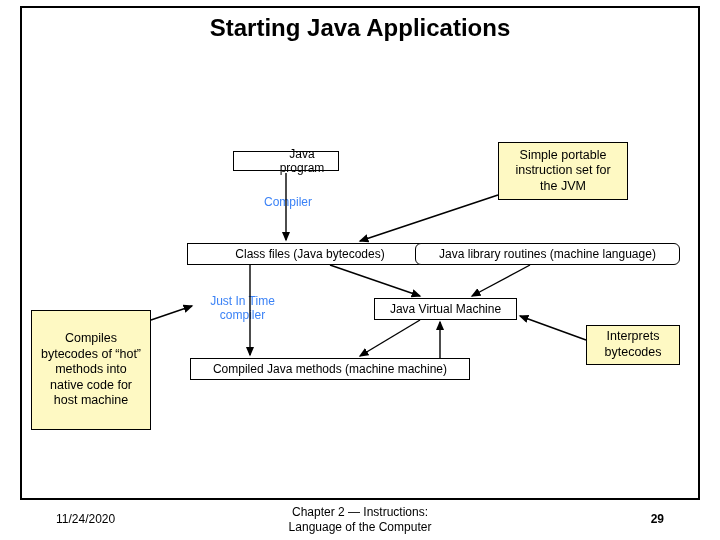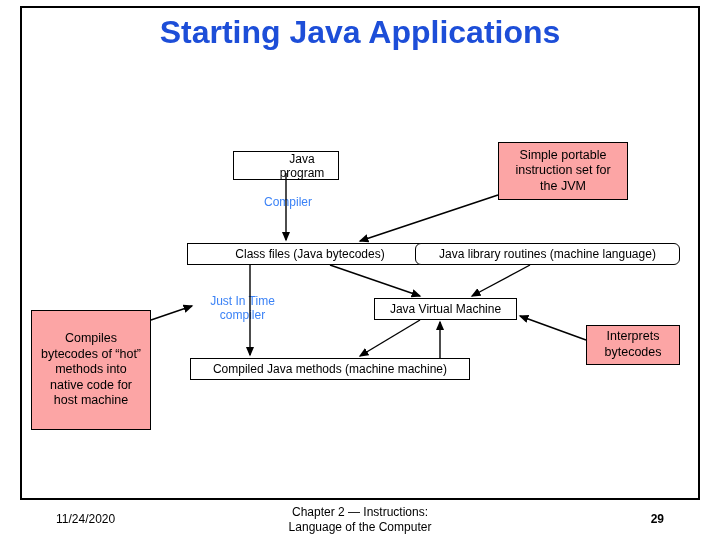--- a/index.html
+++ b/index.html
@@ -18,39 +18,39 @@
     right: 20px;
     bottom: 40px;
     border: 2px solid #000;
   }
   .title {
     position: absolute;
     top: 14px;
     left: 0;
     right: 0;
     text-align: center;
-    font-size: 32px;
+    font-size: 24px;
     font-weight: bold;
-    color: #1d4ed8;
+    color: #000000;
   }
   .box {
     position: absolute;
     border: 1px solid #000;
     background: #fff;
     font-size: 12px;
     text-align: center;
     display: flex;
     align-items: center;
     justify-content: center;
     padding: 3px 6px;
   }
   .callout {
     position: absolute;
     border: 1.5px solid #000;
-    background: #fca5a5;
+    background: #fef9c3;
     font-size: 12.5px;
     text-align: center;
     display: flex;
     align-items: center;
     justify-content: center;
     padding: 6px;
     line-height: 1.25;
   }
   .compiler-lbl {
     position: absolute;
@@ -90,21 +90,21 @@
     font-weight: bold;
   }
 </style>
 </head>
 <body>
 
 <div class="slide-border"></div>
 
 <h1 class="title">Starting Java Applications</h1>
 
-<div class="box" style="left:233px; top:151px; width:106px; height:29px;padding-left:38px;">Java program</div>
+<div class="box" style="left:233px; top:151px; width:106px; height:20px;padding-left:38px;">Java program</div>
 
 <div class="compiler-lbl" style="left:253px; top:195px; width:70px;">Compiler</div>
 
 <div class="box" style="left:187px; top:243px; width:246px; height:22px;">Class files (Java bytecodes)</div>
 
 <div class="box" style="left:415px; top:243px; width:265px; height:22px;border-radius:6px;">Java library routines (machine language)</div>
 
 <div class="compiler-lbl" style="left:195px; top:294px; width:95px;">Just In Time compiler</div>
 
 <div class="box" style="left:374px; top:298px; width:143px; height:22px;">Java Virtual Machine</div>

